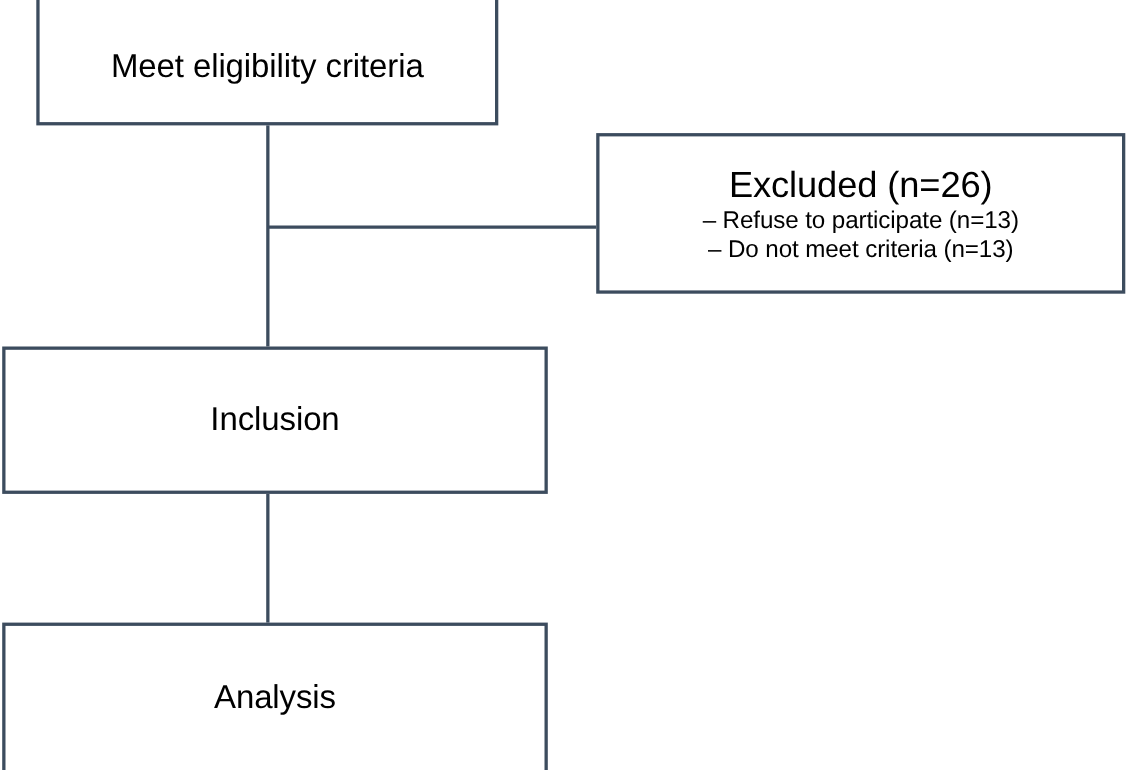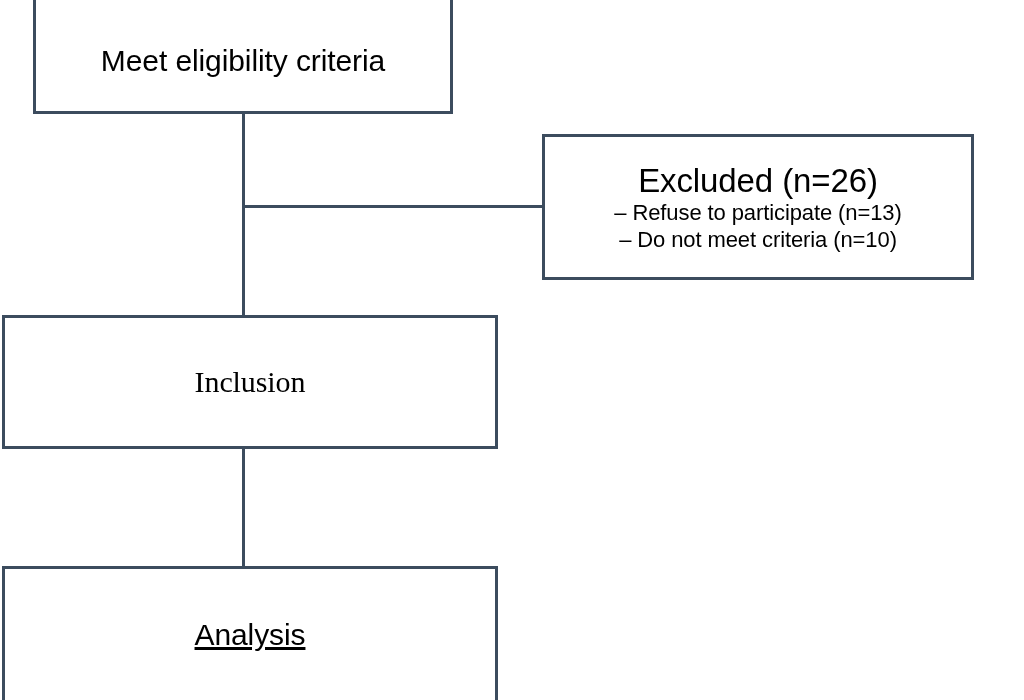--- a/index.html
+++ b/index.html
@@ -47,41 +47,41 @@
   
   #node-eligibility {
     left: 33px;
     top: -4px;
     width: 420px;
     height: 118px;
   }
   #node-eligibility .node-line { font-size: 30px; margin-top: 12px; }
   #node-excluded {
     left: 542px;
-    top: 134px;
-    width: 432px;
+    top: 121px;
+    width: 481px;
     height: 146px;
     justify-content: center;
   }
   #node-excluded .heading { font-size: 33px; }
   #node-excluded .reason  { font-size: 22px; }
   #node-inclusion {
     left: 2px;
     top: 315px;
     width: 496px;
     height: 134px;
   }
-  #node-inclusion .node-line { font-size: 30px; font-family: Liberation Serif, serif; }
+  #node-inclusion .node-line { font-size: 30px; }
   #node-analysis {
     left: 2px;
     top: 566px;
     width: 496px;
     height: 138px;
   }
-  #node-analysis .node-line { font-size: 30px; text-decoration: underline; }
+  #node-analysis .node-line { font-size: 30px; }
 </style>
 </head>
 <body>
 
 <div id="flowchart">
 
   <svg class="connector-layer" viewBox="0 0 1024 700" width="1024" height="700" aria-hidden="true">
 
     <line x1="243.5" y1="113" x2="243.5" y2="316" stroke="#3c4c5e" stroke-width="3"></line>
 
@@ -90,21 +90,21 @@
     <line x1="243.5" y1="448" x2="243.5" y2="567" stroke="#3c4c5e" stroke-width="3"></line>
   </svg>
 
   <div class="node" id="node-eligibility">
     <span class="node-line">Meet eligibility criteria</span>
   </div>
 
   <div class="node" id="node-excluded">
     <span class="node-line heading">Excluded (n=26)</span>
     <span class="node-line reason">– Refuse to participate (n=13)</span>
-    <span class="node-line reason">– Do not meet criteria (n=10)</span>
+    <span class="node-line reason">– Do not meet criteria (n=13)</span>
   </div>
 
   <div class="node" id="node-inclusion">
     <span class="node-line">Inclusion</span>
   </div>
 
   <div class="node" id="node-analysis">
     <span class="node-line">Analysis</span>
   </div>
 

